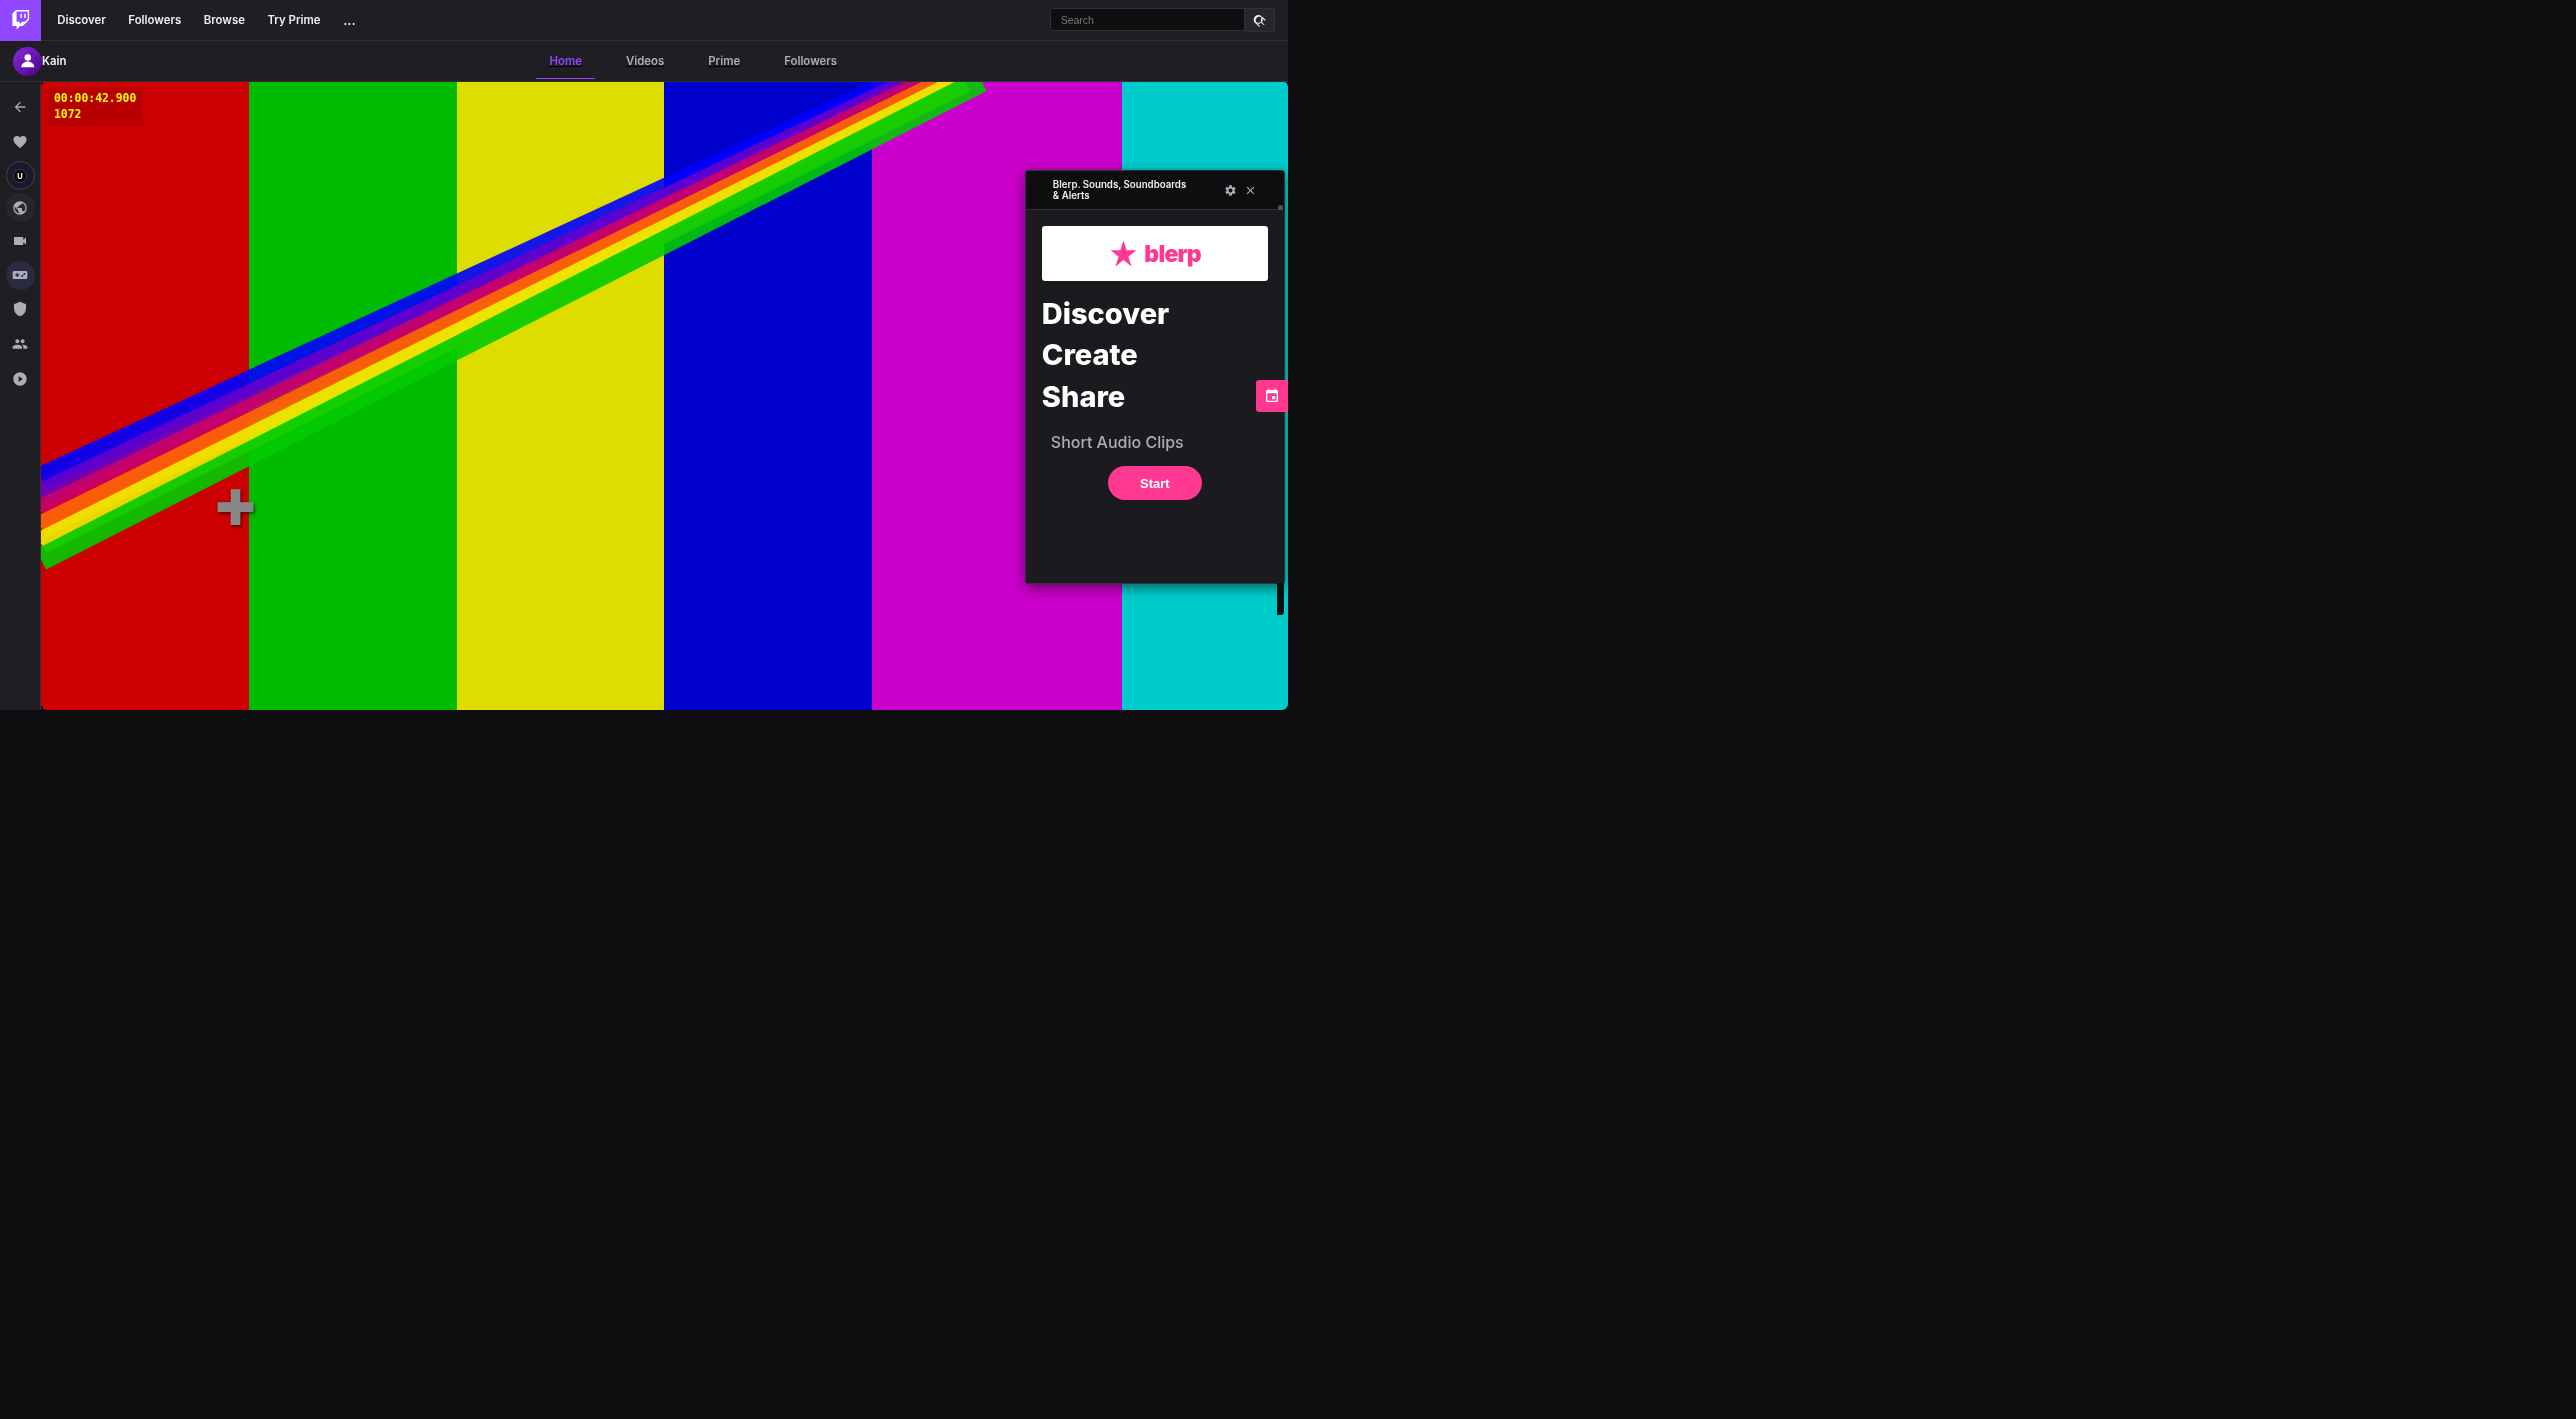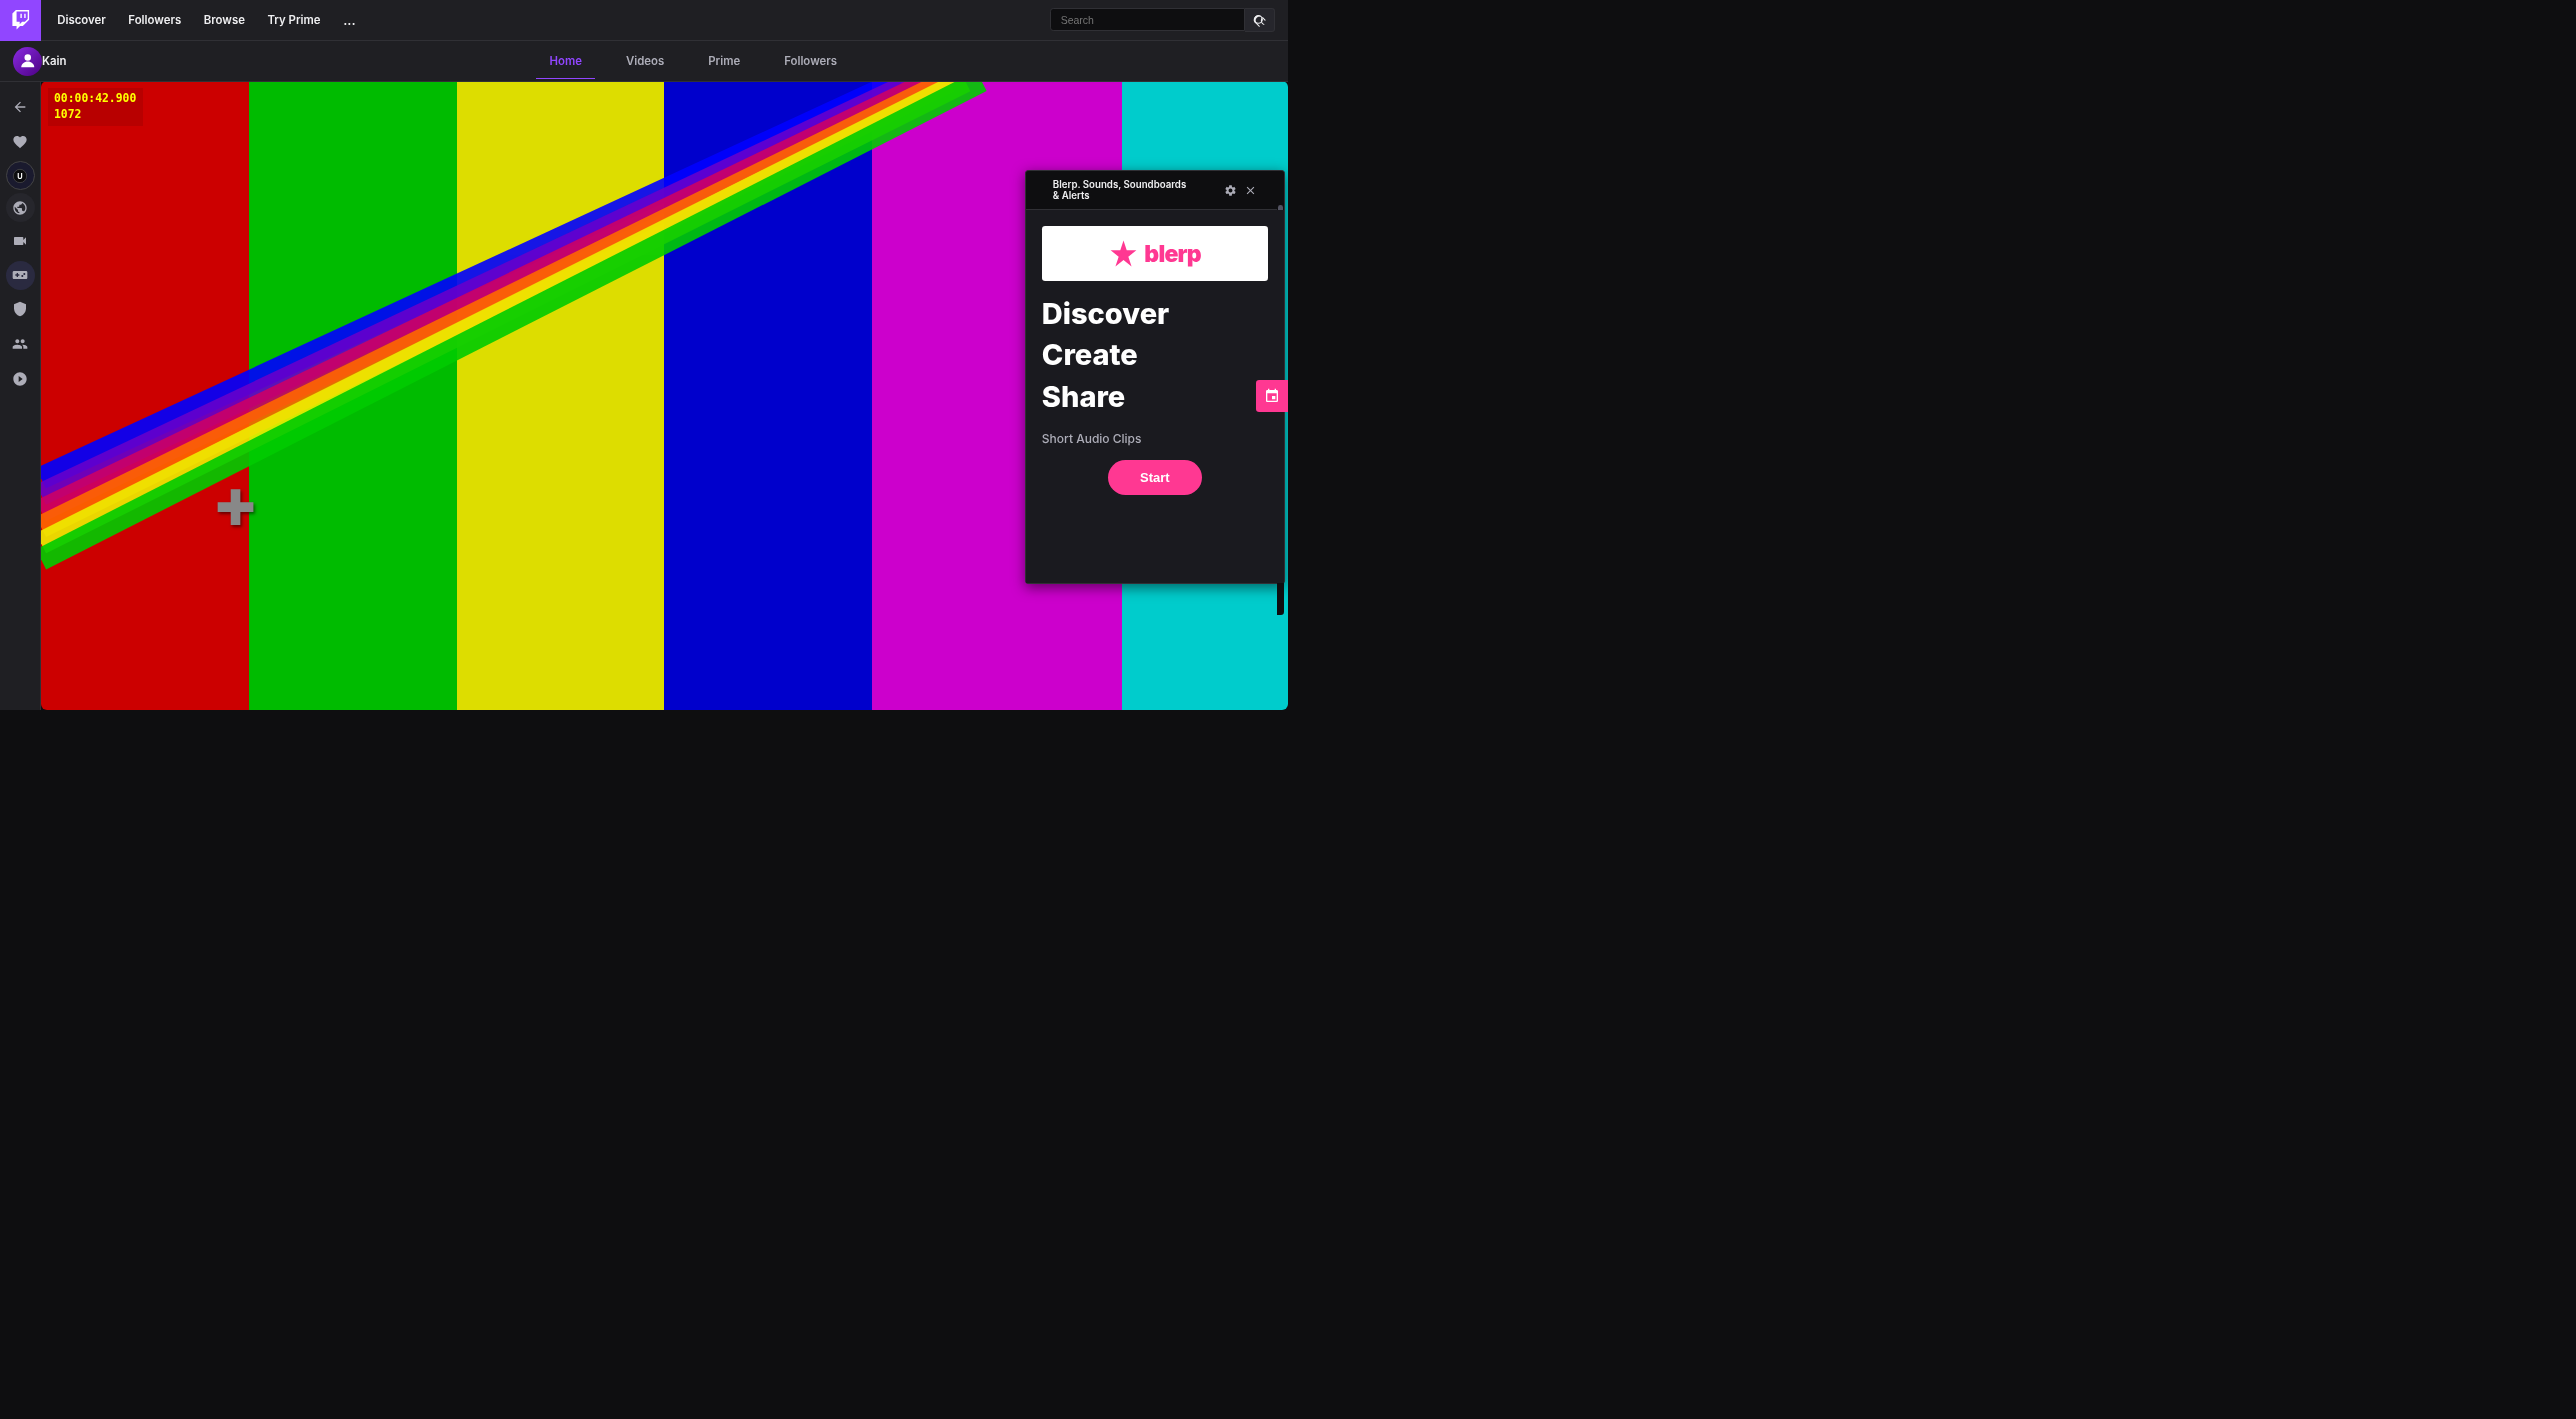--- a/index.html
+++ b/index.html
@@ -109,20 +109,21 @@
       font-size: 11.4px;
       font-weight: 600;
       margin-right: 32px;
     }
     .channel-tabs {
       display: flex;
       align-items: center;
       gap: 18px;
       flex: 1;
       justify-content: center;
+      text-decoration: underline;
     }
     .channel-tab {
       color: #adadb8;
       font-size: 11.4px;
       font-weight: 600;
       padding: 11.4px 13px;
       cursor: pointer;
       position: relative;
     }
     .channel-tab.active {
@@ -323,26 +324,27 @@
       color: white;
       font-size: 29px;
       font-weight: 800;
       text-align: left;
       width: 100%;
       line-height: 1.2;
       margin-bottom: 6.5px;
     }
     .blerp-subtitle {
       color: #adadb8;
-      font-size: 12px;
+      font-size: 16px;
       font-weight: 500;
       text-align: left;
       width: 100%;
       line-height: 1.4;
       margin-top: 9.7px;
+      margin-left: 9px;
     }
     .blerp-start-btn {
       background: #ff3892;
       color: white;
       border: none;
       border-radius: 19.5px;
       padding: 9.7px 32px;
       font-size: 13px;
       font-weight: 700;
       cursor: pointer;

